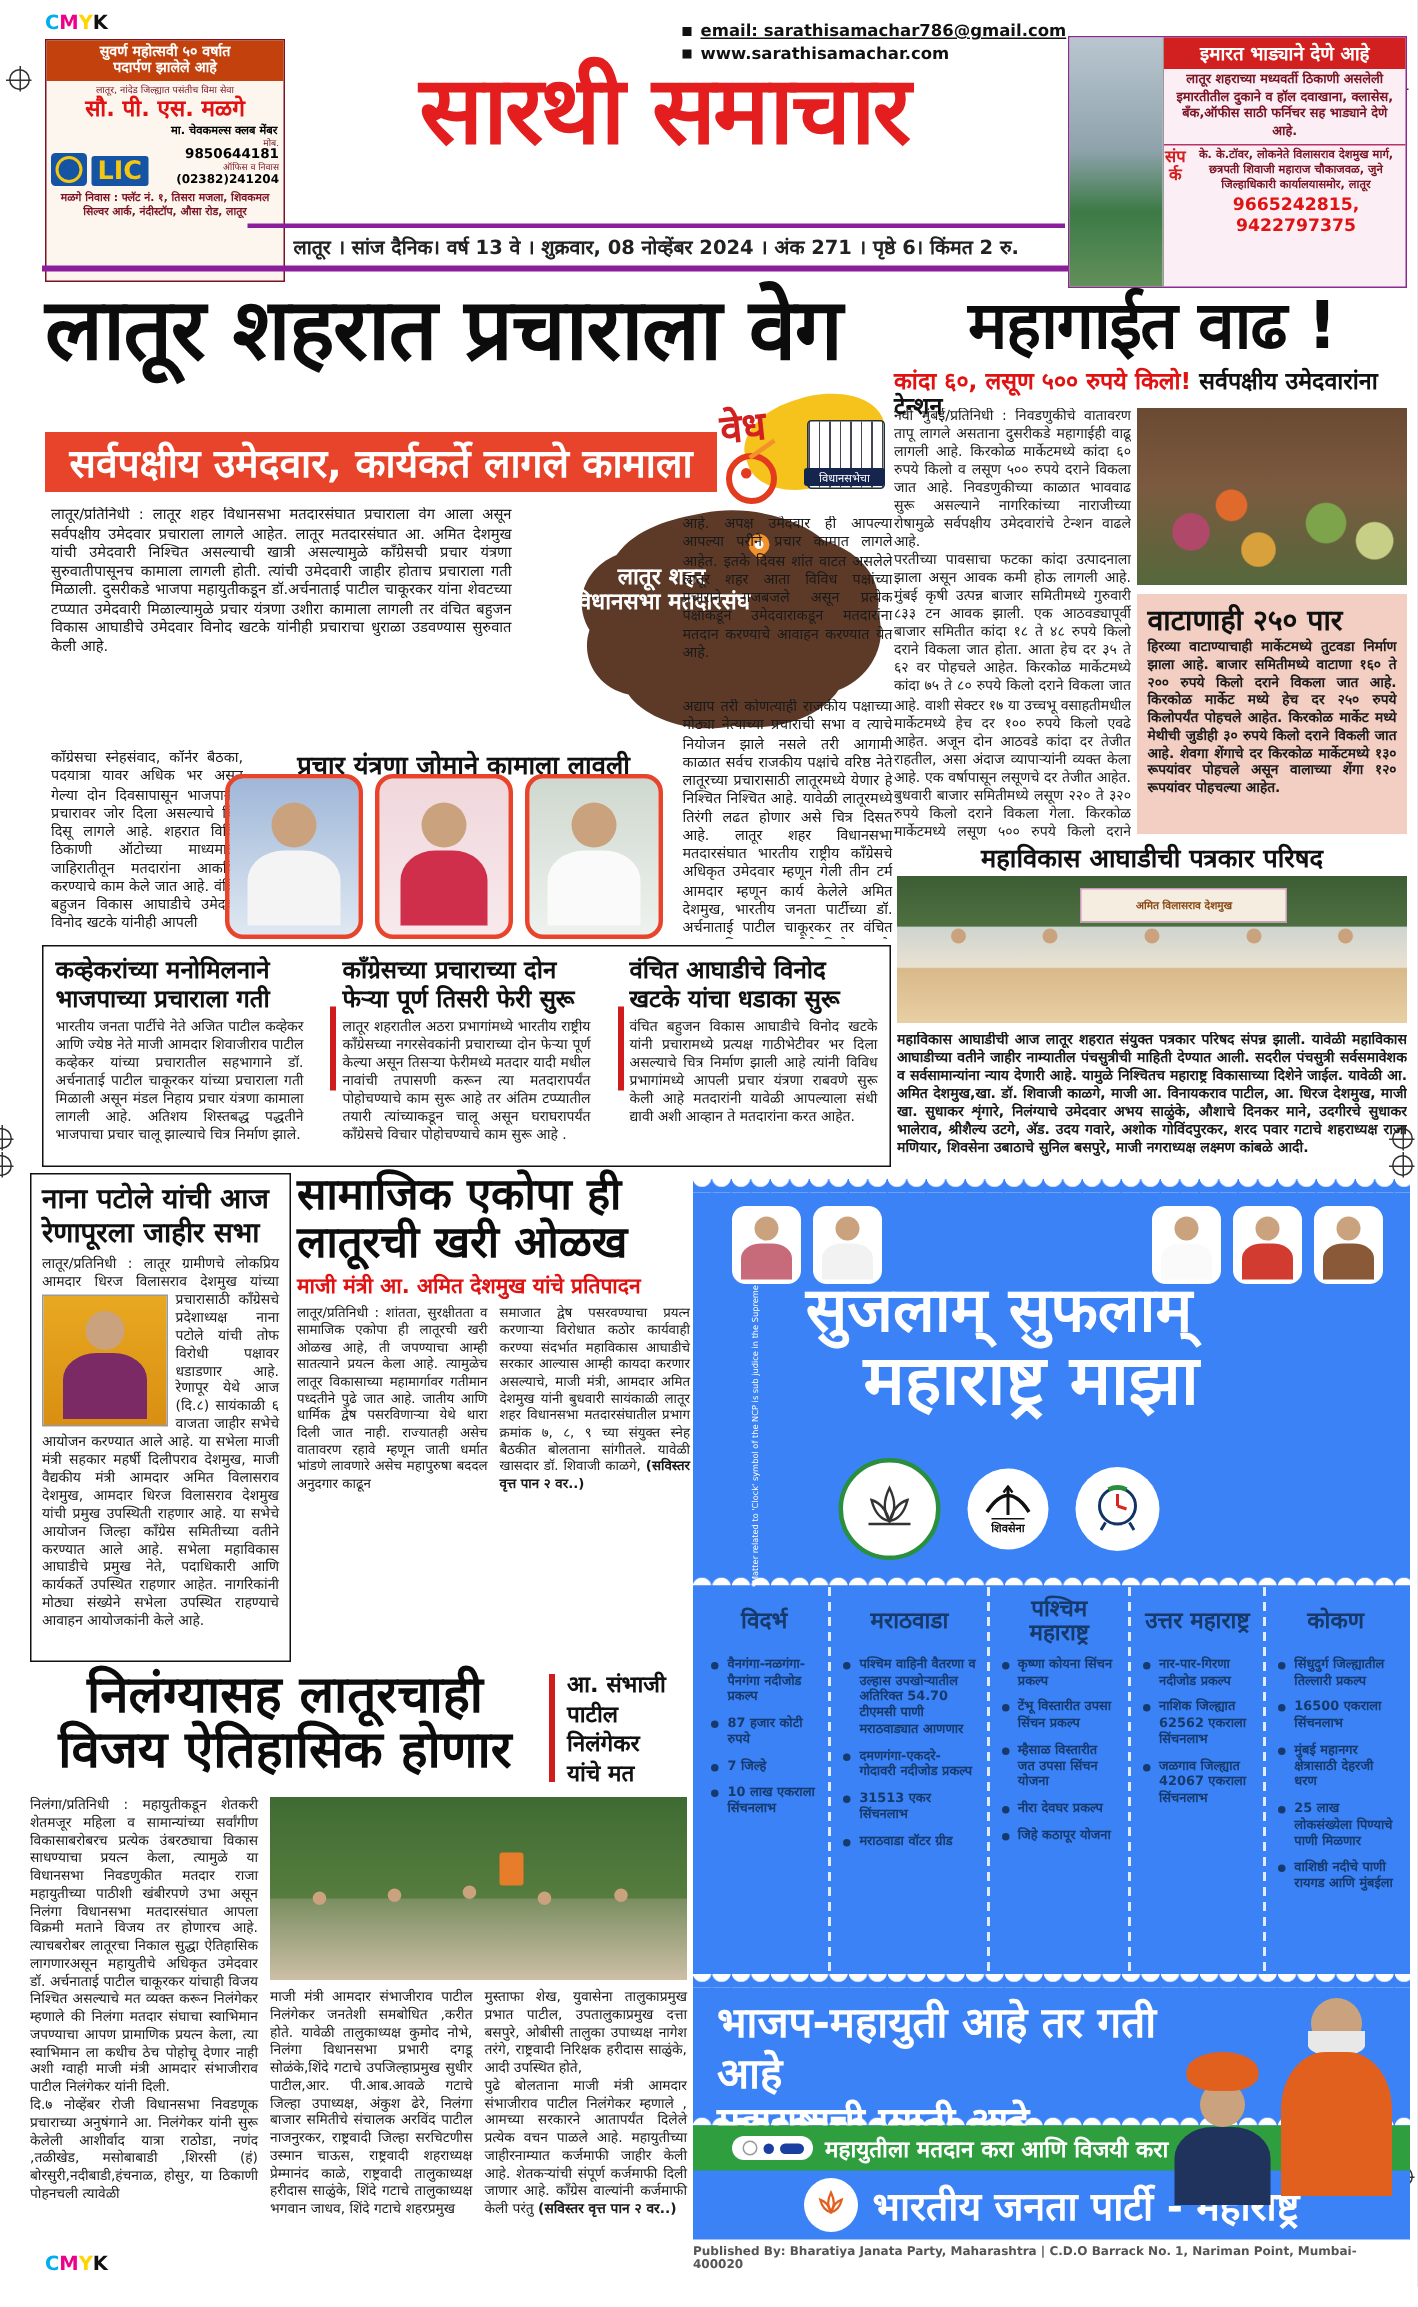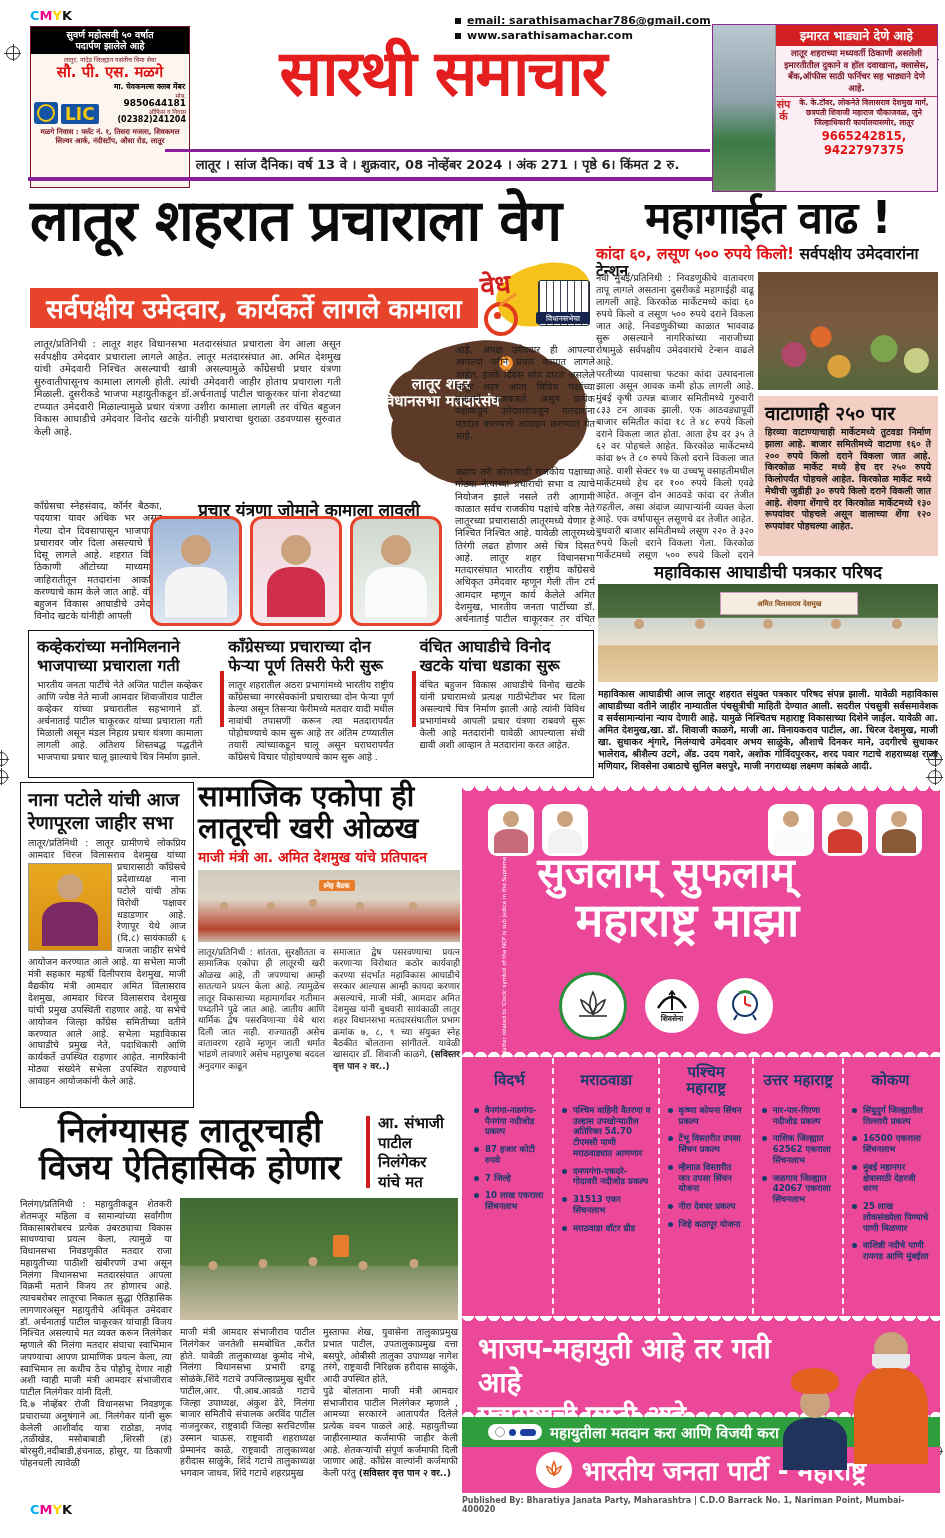--- a/index.html
+++ b/index.html
@@ -21,21 +21,21 @@
   .redband{background:#e8432b;color:#fff;font-weight:900;display:flex;align-items:center;justify-content:center;}
   .photo{border-radius:10px;overflow:hidden;box-sizing:border-box;}
   .candframe{background:#fff;border:3px solid #e8432b;border-radius:12px;box-sizing:border-box;padding:3px;}
   .sil-head{position:absolute;left:50%;transform:translateX(-50%);border-radius:50%;background:#caa27e;}
   .sil-body{position:absolute;left:50%;transform:translateX(-50%);border-radius:40% 40% 0 0;}
   .boxline{border:1.5px solid #111;}
   .substory h3{margin:0 0 4px 0;font-size:16px;line-height:1.2;font-weight:900;color:#111;}
   .substory p{margin:0;font-size:9.3px;}
   .redtick{position:absolute;left:-8px;top:34px;width:4px;height:56px;background:#cf1c1c;}
   
-  .orange{background:#ec4899;}
+  .orange{background:#3b82f6;}
   .scallop{height:9px;background-image:radial-gradient(circle at 6px -1px,#ffffff 6px,rgba(0,0,0,0) 6.5px);background-size:13px 9px;background-repeat:repeat-x;}
   .scallop.flip{transform:scaleY(-1);}
   .navy{color:#173a6d;}
   .regioncol{box-sizing:border-box;padding:6px 7px 6px 8px;}
   .regioncol .rtitle{font-weight:900;font-size:15px;text-align:center;line-height:1.05;min-height:34px;display:flex;align-items:center;justify-content:center;}
   .region-item{position:relative;padding-left:11px;font-size:8.6px;font-weight:bold;color:#173a6d;line-height:1.25;margin:0 0 7px 0;}
   .region-item::before{content:"";position:absolute;left:0;top:3px;width:5px;height:5px;border-radius:50%;background:#173a6d;}
   .dashsep{border-left:2px dashed rgba(255,255,255,.85);}
   .leaderpic{width:46px;height:52px;background:#fff;border-radius:9px;position:relative;overflow:hidden;}
   .wcircle{background:#fff;border-radius:50%;display:flex;align-items:center;justify-content:center;}
@@ -50,21 +50,21 @@
   <div class="abs reg" style="left:924px;top:52px;"></div>
   <div class="abs reg" style="left:-6px;top:752px;"></div>
   <div class="abs reg" style="left:-6px;top:770px;"></div>
   <div class="abs reg" style="left:928px;top:752px;"></div>
   <div class="abs reg" style="left:928px;top:770px;"></div>
   <div class="abs reg" style="left:928px;top:1444px;"></div>
   <div class="abs cmyk" style="left:30px;top:8px;"><b>C</b><i>M</i><u>Y</u><s>K</s></div>
   <div class="abs cmyk" style="left:30px;top:1502px;"><b>C</b><i>M</i><u>Y</u><s>K</s></div>
 
   <div class="abs adbox" style="left:30px;top:26px;width:160px;height:162px;">
-    <div style="background:#000000;color:#fff;text-align:center;font-weight:bold;font-size:9.5px;line-height:1.2;padding:2px 1px;">
+    <div style="background:#c2410c;color:#fff;text-align:center;font-weight:bold;font-size:9.5px;line-height:1.2;padding:2px 1px;">
       <div>सुवर्ण महोत्सवी ५० वर्षात</div>
       <div>पदार्पण झालेले आहे</div>
     </div>
     <div class="maroon" style="font-size:6.3px;text-align:center;padding:1px 0;">लातूर, नांदेड जिल्ह्यात पसंतीच विमा सेवा</div>
     <div style="color:#e01212;font-weight:900;font-size:15px;text-align:center;line-height:1.05;">सौ. पी. एस. मळगे</div>
     <div style="font-size:7.6px;font-weight:bold;text-align:right;padding:0 4px;">मा. चेवकमल्स क्लब मेंबर</div>
     <div style="display:flex;align-items:flex-end;gap:3px;padding:2px 3px;">
       <div style="width:24px;height:22px;background:#1553a4;border-radius:3px;display:flex;align-items:center;justify-content:center;">
         <div style="width:14px;height:14px;border:2px solid #f3c613;border-radius:50%;"></div>
       </div>
@@ -219,28 +219,20 @@
       <span>६ वाजता जाहीर सभेचे आयोजन करण्यात आले आहे. या सभेला माजी मंत्री सहकार महर्षी दिलीपराव देशमुख, माजी वैद्यकीय मंत्री आमदार अमित विलासराव देशमुख, आमदार धिरज विलासराव देशमुख यांची प्रमुख उपस्थिती राहणार आहे. या सभेचे आयोजन जिल्हा काँग्रेस समितीच्या वतीने करण्यात आले आहे. सभेला महाविकास आघाडीचे प्रमुख नेते, पदाधिकारी आणि कार्यकर्ते उपस्थित राहणार आहेत. नागरिकांनी मोठ्या संख्येने सभेला उपस्थित राहण्याचे आवाहन आयोजकांनी केले आहे.</span>
     </div>
   </div>
 
   <div class="abs" style="left:198px;top:780px;width:262px;">
     <div style="font-size:29px;font-weight:900;line-height:1.12;color:#0c0c0c;">
       <div>सामाजिक एकोपा ही</div>
       <div>लातूरची खरी ओळख</div>
     </div>
     <div style="color:#e01212;font-size:14px;font-weight:900;margin-top:2px;">माजी मंत्री आ. अमित देशमुख यांचे प्रतिपादन</div>
-    <div class="photo" style="width:262px;height:72px;margin-top:4px;border-radius:0;position:relative;background:linear-gradient(180deg,#cfc9bd 0%,#ded6c6 40%,#b8442f 82%,#c8baa8 100%);">
-      <div style="position:absolute;left:46%;top:14%;background:#e77c2a;color:#fff;font-size:7px;font-weight:bold;padding:1px 5px;border-radius:2px;">स्नेह बैठक</div>
-      <i class="sil-head" style="width:8px;height:8px;top:44%;left:10%;"></i>
-      <i class="sil-head" style="width:8px;height:8px;top:44%;left:28%;"></i>
-      <i class="sil-head" style="width:8px;height:8px;top:40%;left:44%;"></i>
-      <i class="sil-head" style="width:8px;height:8px;top:44%;left:62%;"></i>
-      <i class="sil-head" style="width:8px;height:8px;top:44%;left:82%;"></i>
-    </div>
     <div style="display:flex;gap:8px;margin-top:5px;">
       <div class="jtext" style="width:127px;font-size:8.9px;">लातूर/प्रतिनिधी : शांतता, सुरक्षीतता व सामाजिक एकोपा ही लातूरची खरी ओळख आहे, ती जपण्याचा आम्ही सातत्याने प्रयत्न केला आहे. त्यामुळेच लातूर विकासाच्या महामार्गावर गतीमान पध्दतीने पुढे जात आहे. जातीय आणि धार्मिक द्वेष पसरविणाऱ्या येथे थारा दिली जात नाही. राज्यातही असेच वातावरण रहावे म्हणून जाती धर्मात भांडणे लावणारे असेच महापुरुषा बददल अनुदगार काढून</div>
       <div class="jtext" style="width:127px;font-size:8.9px;">
         <span>समाजात द्वेष पसरवण्याचा प्रयत्न करणाऱ्या विरोधात कठोर कार्यवाही करण्या संदर्भात महाविकास आघाडीचे सरकार आल्यास आम्ही कायदा करणार असल्याचे, माजी मंत्री, आमदार अमित देशमुख यांनी बुधवारी सायंकाळी लातूर शहर विधानसभा मतदारसंघातील प्रभाग क्रमांक ७, ८, ९ च्या संयुक्त स्नेह बैठकीत बोलताना सांगीतले.</span>
         <span>यावेळी खासदार डॉ. शिवाजी काळगे,</span>
         <b>(सविस्तर वृत्त पान २ वर..)</b>
       </div>
     </div>
   </div>
 

